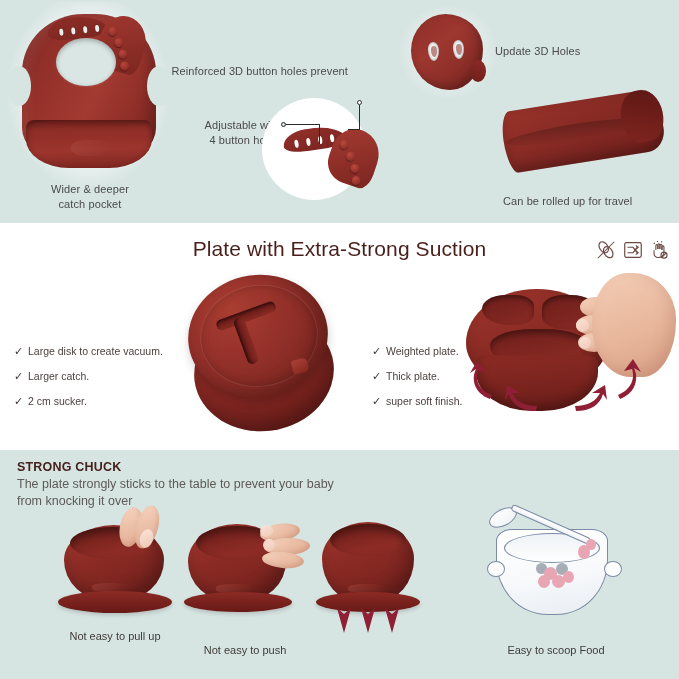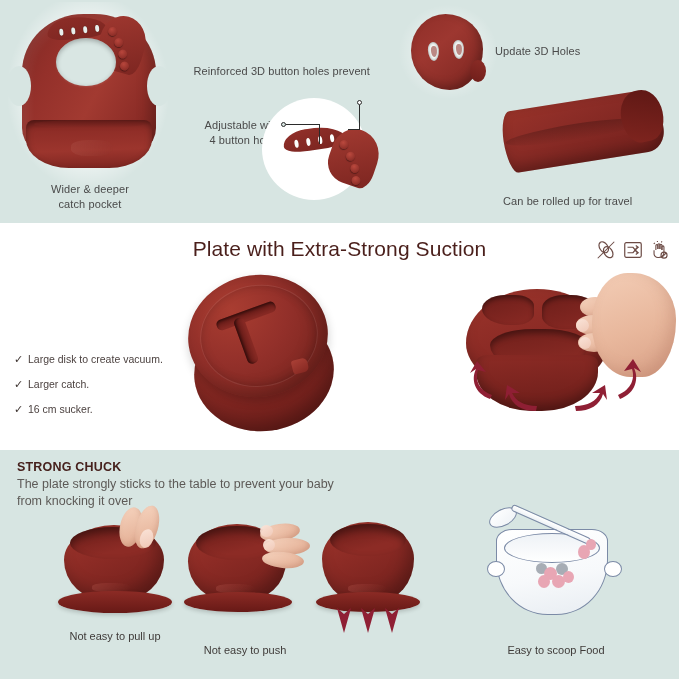--- a/index.html
+++ b/index.html
@@ -284,21 +284,20 @@
     width: 22px; height: 24px;
     color: #6b4a44;
   }
   .badge svg { display: block; }
 
   .check-list {
     position: absolute;
     font-size: 10.5px;
     color: #4c4240;
     line-height: 25px;
-    margin-top: 8px;
   }
   .check-list .row { white-space: nowrap; }
   .check-mark {
     display: inline-block;
     width: 14px;
     color: #3d3330;
     font-size: 11px;
   }
 
   
@@ -557,21 +556,21 @@
         <div class="bib-pocket-lip"></div>
         <div class="bib-logo"></div>
       </div>
     </div>
 
     <div class="label-dark t-center" style="left:14px; top:182px; width:152px;">
       <div>Wider &amp; deeper</div>
       <div>catch pocket</div>
     </div>
 
-    <div class="label-dark t-right" style="left:162px; top:64px; width:208px;">
+    <div class="label-dark t-right" style="left:140px; top:64px; width:208px;">
       <div>Reinforced 3D button holes prevent</div>
     </div>
 
     <div class="label-dark t-right" style="left:190px; top:118px; width:90px;">
       <div>Adjustable with</div>
       <div>4 button holes</div>
     </div>
 
     <div class="closeup-oval"></div>
     <div class="cu-strap">
@@ -644,23 +643,28 @@
           <line x1="13.4" y1="3.6" x2="14.2" y2="2.6"></line>
           <circle cx="16.4" cy="17.6" r="3.3"></circle>
           <line x1="14.3" y1="19.7" x2="18.5" y2="15.5"></line>
         </svg>
       </span>
     </div>
 
     <div class="check-list" style="left:14px; top:116px;">
       <div class="row"><span class="check-mark">✓</span><span>Large disk to create vacuum.</span></div>
       <div class="row"><span class="check-mark">✓</span><span>Larger catch.</span></div>
-      <div class="row"><span class="check-mark">✓</span><span>16 cm sucker.</span></div>
-    </div>
-
+      <div class="row"><span class="check-mark">✓</span><span>2 cm sucker.</span></div>
+    </div>
+
+    <div class="check-list" style="left:372px; top:116px;">
+      <div class="row"><span class="check-mark">✓</span><span>Weighted plate.</span></div>
+      <div class="row"><span class="check-mark">✓</span><span>Thick plate.</span></div>
+      <div class="row"><span class="check-mark">✓</span><span>super soft finish.</span></div>
+    </div>
 
     <div class="plate-wrap">
       <div class="plate-under"></div>
       <div class="plate-top">
         <div class="plate-ring"></div>
         <div class="plate-tslot-h"></div>
         <div class="plate-tslot-v"></div>
       </div>
       <div class="plate-tab"></div>
     </div>

